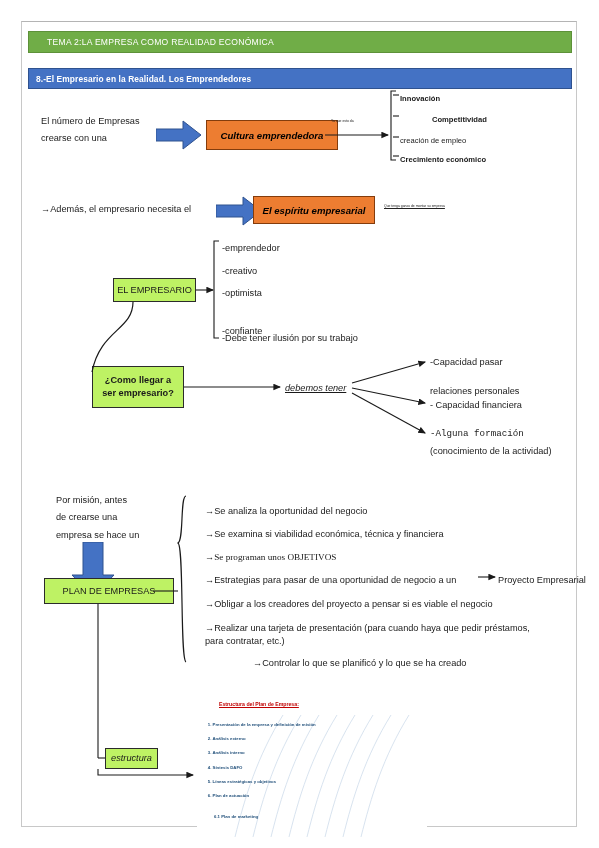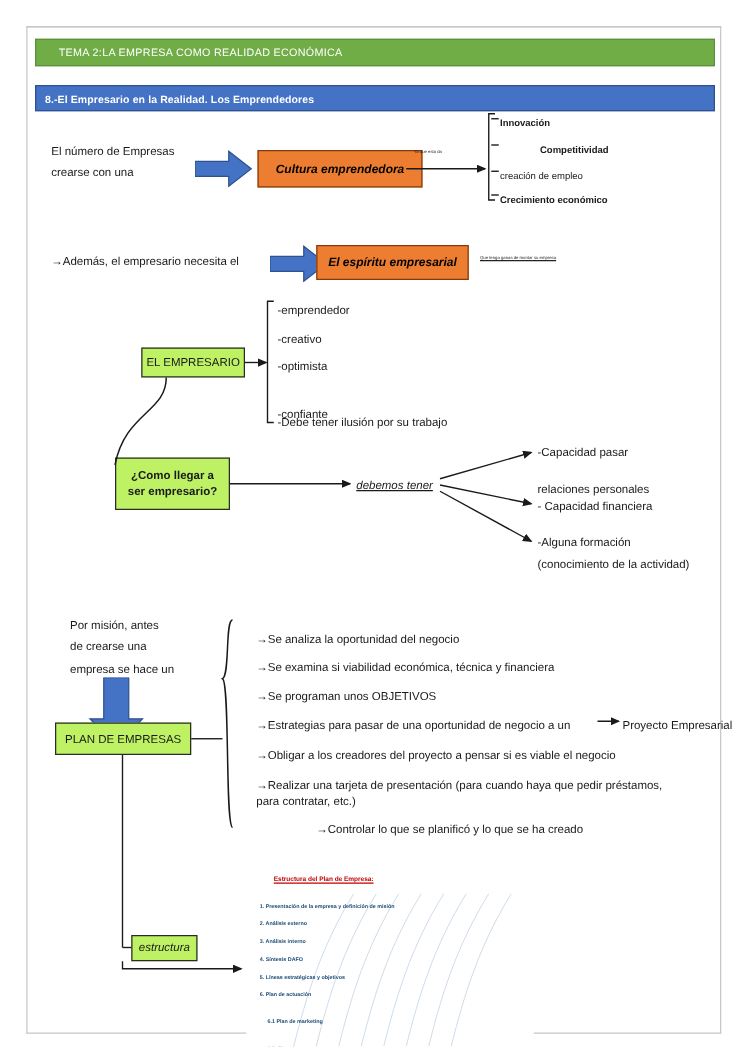--- a/index.html
+++ b/index.html
@@ -94,38 +94,38 @@
 
 <div class="wbox" style="left:92px;top:366px;width:92px;height:42px;font-weight:bold;">
   <span><span>¿Como llegar a</span><br><span>ser empresario?</span></span>
 </div>
 
 <div class="txt" style="left:285px;top:381px;font-style:italic;text-decoration:underline;">debemos tener</div>
 
 <div class="txt" style="left:430px;top:355px;">-Capacidad pasar</div>
 <div class="txt" style="left:430px;top:372px;margin-top:12px;">relaciones personales</div>
 <div class="txt" style="left:430px;top:398px;">- Capacidad financiera</div>
-<div class="txt" style="left:430px;top:427px;">-Alguna formación</div>
+<div class="txt" style="left:430px;top:427px;font-family:Liberation Mono, monospace;">-Alguna formación</div>
 <div class="txt" style="left:430px;top:444px;">(conocimiento de la actividad)</div>
 
 <div class="txt" style="left:56px;top:493px;">Por misión, antes</div>
 <div class="txt" style="left:56px;top:510px;">de crearse una</div>
 <div class="txt" style="left:56px;top:528px;">empresa se hace un</div>
 
 <svg class="blue-arrow-d" style="left:70px;top:542px;" viewBox="0 0 46 56">
   <polygon points="13,0 33,0 33,33 44,33 23,55 2,33 13,33" fill="#4472C4" stroke="#2F528F" stroke-width="1"></polygon>
 </svg>
 
-<div class="wbox" style="left:44px;top:578px;width:109px;height:26px;">
+<div class="wbox" style="left:44px;top:578px;width:130px;height:26px;">
   <span>PLAN DE EMPRESAS</span>
 </div>
 
 <div class="txt" style="left:205px;top:504px;">→Se analiza la oportunidad del negocio</div>
 <div class="txt" style="left:205px;top:527px;">→Se examina si viabilidad económica, técnica y financiera</div>
-<div class="txt" style="left:205px;top:550px;">→Se programan unos OBJETIVOS</div>
+<div class="txt" style="left:205px;top:550px;font-family:Liberation Serif, serif;">→Se programan unos OBJETIVOS</div>
 <div class="txt" style="left:205px;top:573px;">→Estrategias para pasar de una oportunidad de negocio a un</div>
 <div class="txt" style="left:498px;top:573px;">Proyecto Empresarial</div>
 <div class="txt" style="left:205px;top:597px;">→Obligar a los creadores del proyecto a pensar si es viable el negocio</div>
 <div class="txt" style="left:205px;top:621px;">→Realizar una tarjeta de presentación (para cuando haya que pedir préstamos,</div>
 <div class="txt" style="left:205px;top:634px;">para contratar, etc.)</div>
 <div class="txt" style="left:205px;top:656px;margin-left:48px;">→Controlar lo que se planificó y lo que se ha creado</div>
 
 <div class="wbox" style="left:105px;top:748px;width:53px;height:21px;font-style:italic;">
   <span>estructura</span>
 </div>

